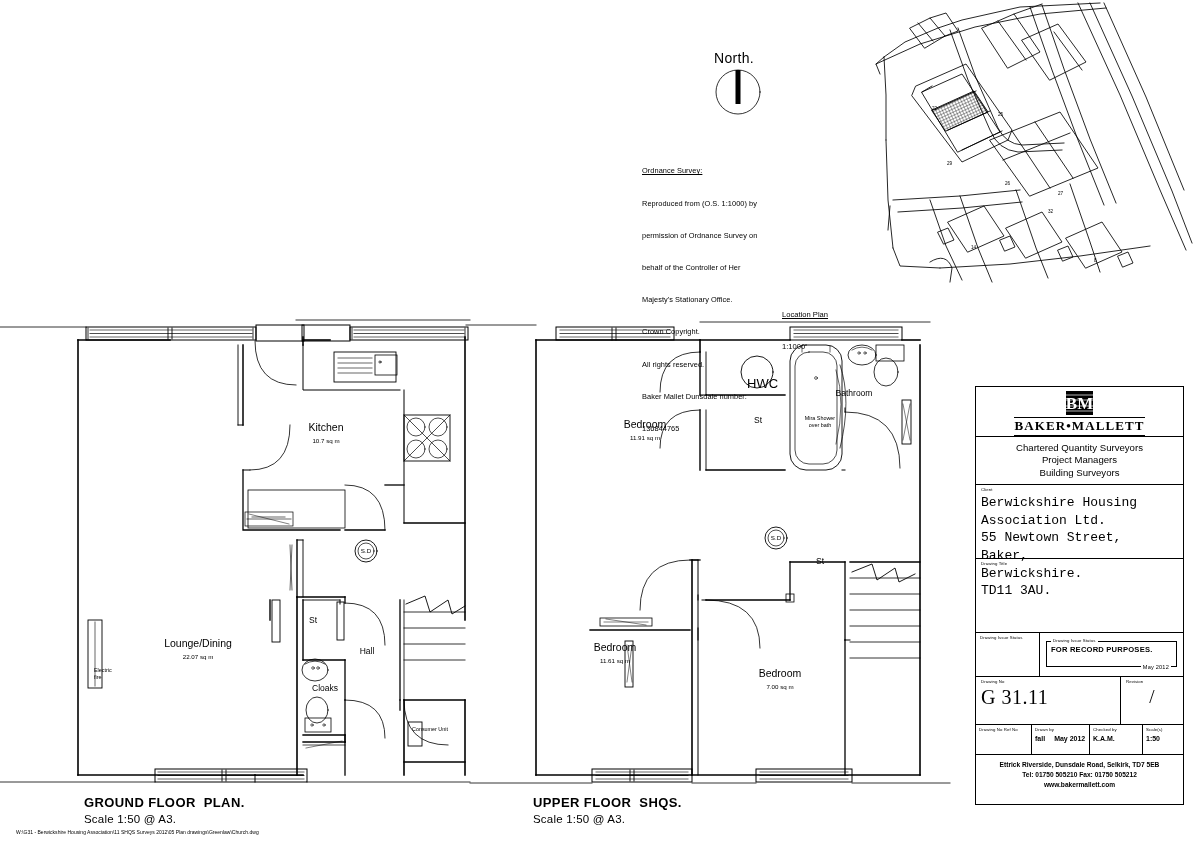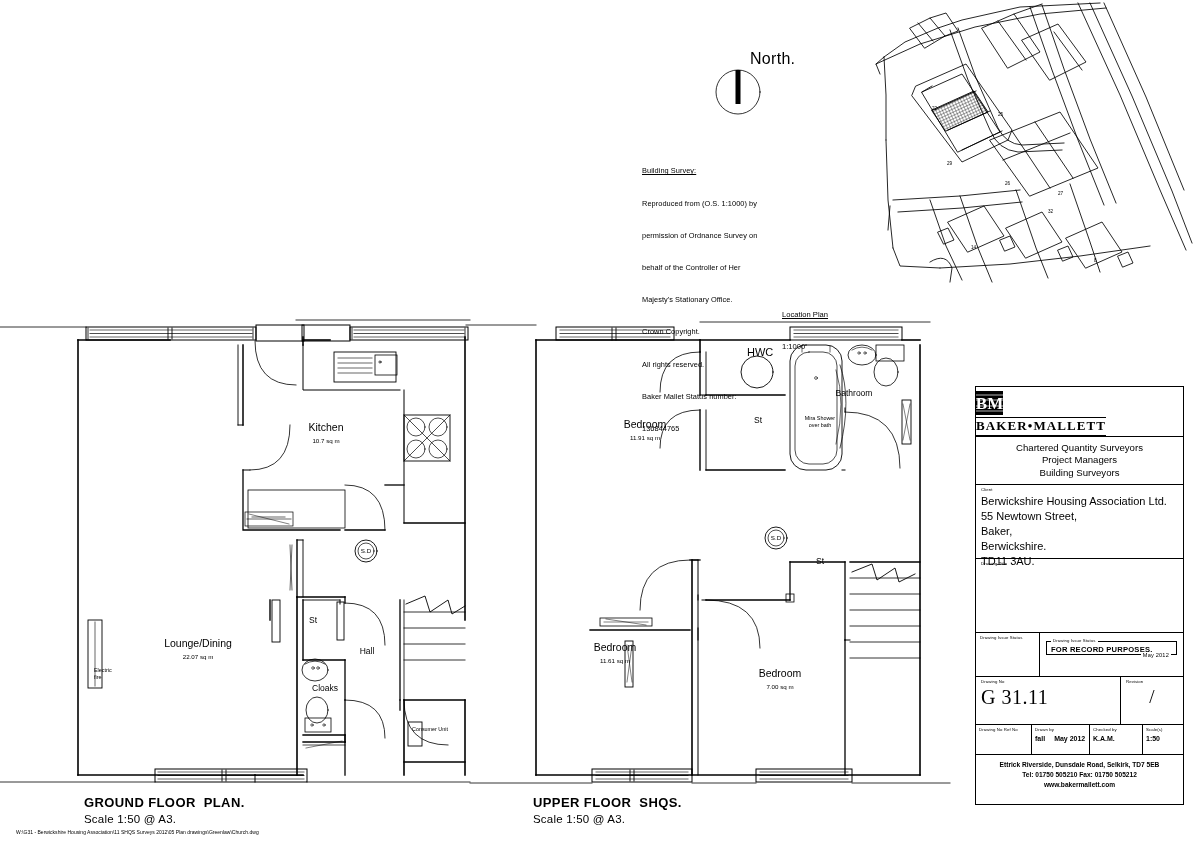--- a/index.html
+++ b/index.html
@@ -29,23 +29,22 @@
     height: 843px;
     pointer-events: none;
   }
   .txt {
     position: absolute;
     white-space: pre;
     line-height: 1.18;
   }
   
   .north-label {
-    font-size: 16px;
+    font-size: 14px;
     letter-spacing: 0.3px;
-    margin-left: 36px;
   }
   
   .os-block {
     font-size: 7.4px;
     line-height: 1.45;
     letter-spacing: 0.05px;
   }
   .os-block .underline {
     text-decoration: underline;
   }
@@ -104,21 +103,21 @@
   }
   .tb-row {
     border-bottom: 1.1px solid #000;
     box-sizing: border-box;
     position: relative;
   }
   .tb-logo {
     height: 50px;
     display: flex;
     flex-direction: column;
-    align-items: flex-start;
+    align-items: center;
     justify-content: center;
     padding-top: 3px;
   }
   .logo-mark {
     width: 27px;
     height: 24px;
     position: relative;
   }
   .logo-word {
     font-size: 13px;
@@ -143,22 +142,23 @@
     padding: 2px 5px 4px 5px;
   }
   .field-cap {
     font-size: 4.3px;
     letter-spacing: 0.1px;
     display: block;
     margin-bottom: 2px;
     color: #000;
   }
   .field-body {
-    font-size: 11px;
+    font-size: 13px;
     line-height: 1.36;
+    font-family: Liberation Mono, monospace;
   }
   .tb-client { height: 74px; }
   .tb-project { height: 58px; }
   .tb-dwgtitle { height: 74px; }
   .tb-status { height: 44px; display: flex; }
   .status-left {
     width: 64px;
     border-right: 1.1px solid #000;
     box-sizing: border-box;
     padding: 2px 4px;
@@ -169,21 +169,21 @@
     position: relative;
   }
   .stamp-box {
     border: 1px solid #000;
     margin-top: 5px;
     padding: 3px 4px 2px 4px;
     font-size: 7.6px;
     font-weight: bold;
     letter-spacing: 0.2px;
     position: relative;
-    height: 14px;
+    height: 26px;
     box-sizing: border-box;
   }
   .stamp-cap {
     position: absolute;
     top: -4px;
     left: 4px;
     background: #fff;
     font-size: 4.3px;
     font-weight: normal;
     padding: 0 2px;
@@ -613,28 +613,28 @@
         <circle cx="366" cy="551" r="11" stroke-width="0.9"></circle>
         <circle cx="366" cy="551" r="8" stroke-width="0.7"></circle>
       </g>
 
     </g>
   </svg>
 
   <div class="txt north-label" style="left:714px; top:50px;">North.</div>
 
   <div class="txt os-block" style="left:642px; top:145px; width:135px;">
-    <div class="underline">Building Survey:</div>
+    <div class="underline">Ordnance Survey:</div>
     <div>Reproduced from (O.S. 1:1000) by</div>
     <div>permission of Ordnance Survey on</div>
     <div>behalf of the Controller of Her</div>
     <div>Majesty's Stationary Office.</div>
     <div>Crown Copyright.</div>
     <div>All rights reserved.</div>
-    <div>Baker Mallet Status number:</div>
+    <div>Baker Mallet Dunsdale number:</div>
     <div>136844765</div>
   </div>
 
   <div class="txt loc-cap" style="left:782px; top:289px;">
     <div class="underline">Location Plan</div>
     <div>1:1000</div>
   </div>
 
   <div class="txt" style="left:998px; top:112px; font-size:4.6px;">25</div>
   <div class="txt" style="left:1048px; top:209px; font-size:4.6px;">32</div>
@@ -664,21 +664,21 @@
   <div class="txt room-area" style="left:600px; top:434px; width:90px;">11.91 sq m</div>
 
   <div class="txt room-name" style="left:570px; top:641px; width:90px;">Bedroom</div>
   <div class="txt room-area" style="left:570px; top:657px; width:90px;">11.61 sq m</div>
 
   <div class="txt room-name" style="left:735px; top:667px; width:90px;">Bedroom</div>
   <div class="txt room-area" style="left:735px; top:683px; width:90px;">7.00 sq m</div>
 
   <div class="txt small-label" style="left:824px; top:388px; width:60px;">Bathroom</div>
 
-  <div class="txt circle-label" style="left:747px; top:346px; width:20px; font-size:11px;">HWC</div>
+  <div class="txt circle-label" style="left:747px; top:376px; width:20px; font-size:13px;">HWC</div>
   <div class="txt small-label" style="left:746px; top:415px; width:24px;">St</div>
   <div class="txt small-label" style="left:808px; top:556px; width:24px;">St</div>
   <div class="txt micro-label" style="left:790px; top:415px; width:60px;"><span>Mira Shower
 over bath</span></div>
   <div class="txt circle-label" style="left:766px; top:534px; width:20px;">S.D</div>
 
   <div class="txt plan-title" style="left:84px; top:795px;">GROUND FLOOR  PLAN.</div>
   <div class="txt plan-scale" style="left:84px; top:813px;">Scale 1:50 @ A3.</div>
 
   <div class="txt plan-title" style="left:533px; top:795px;">UPPER FLOOR  SHQS.</div>

